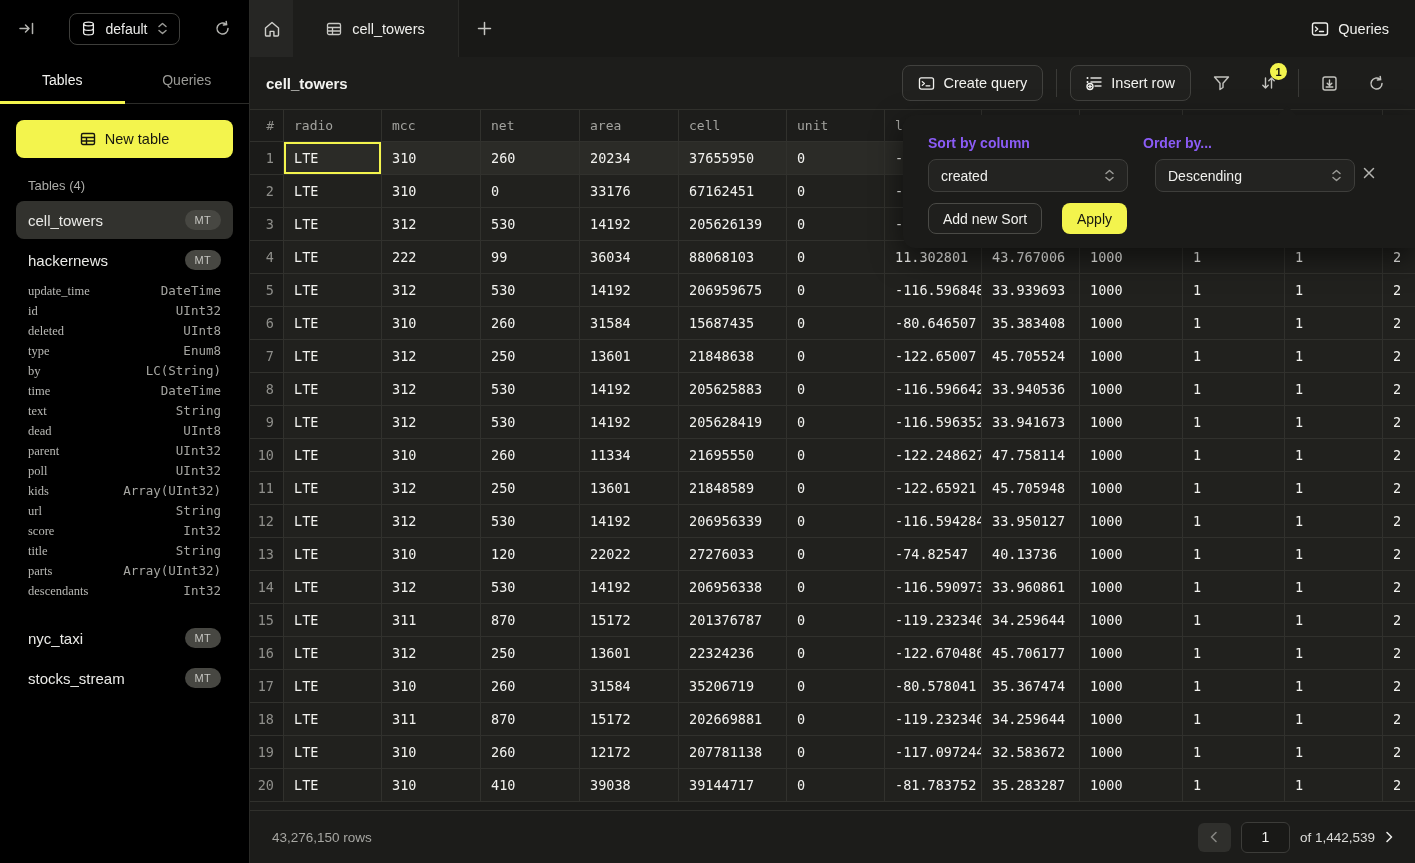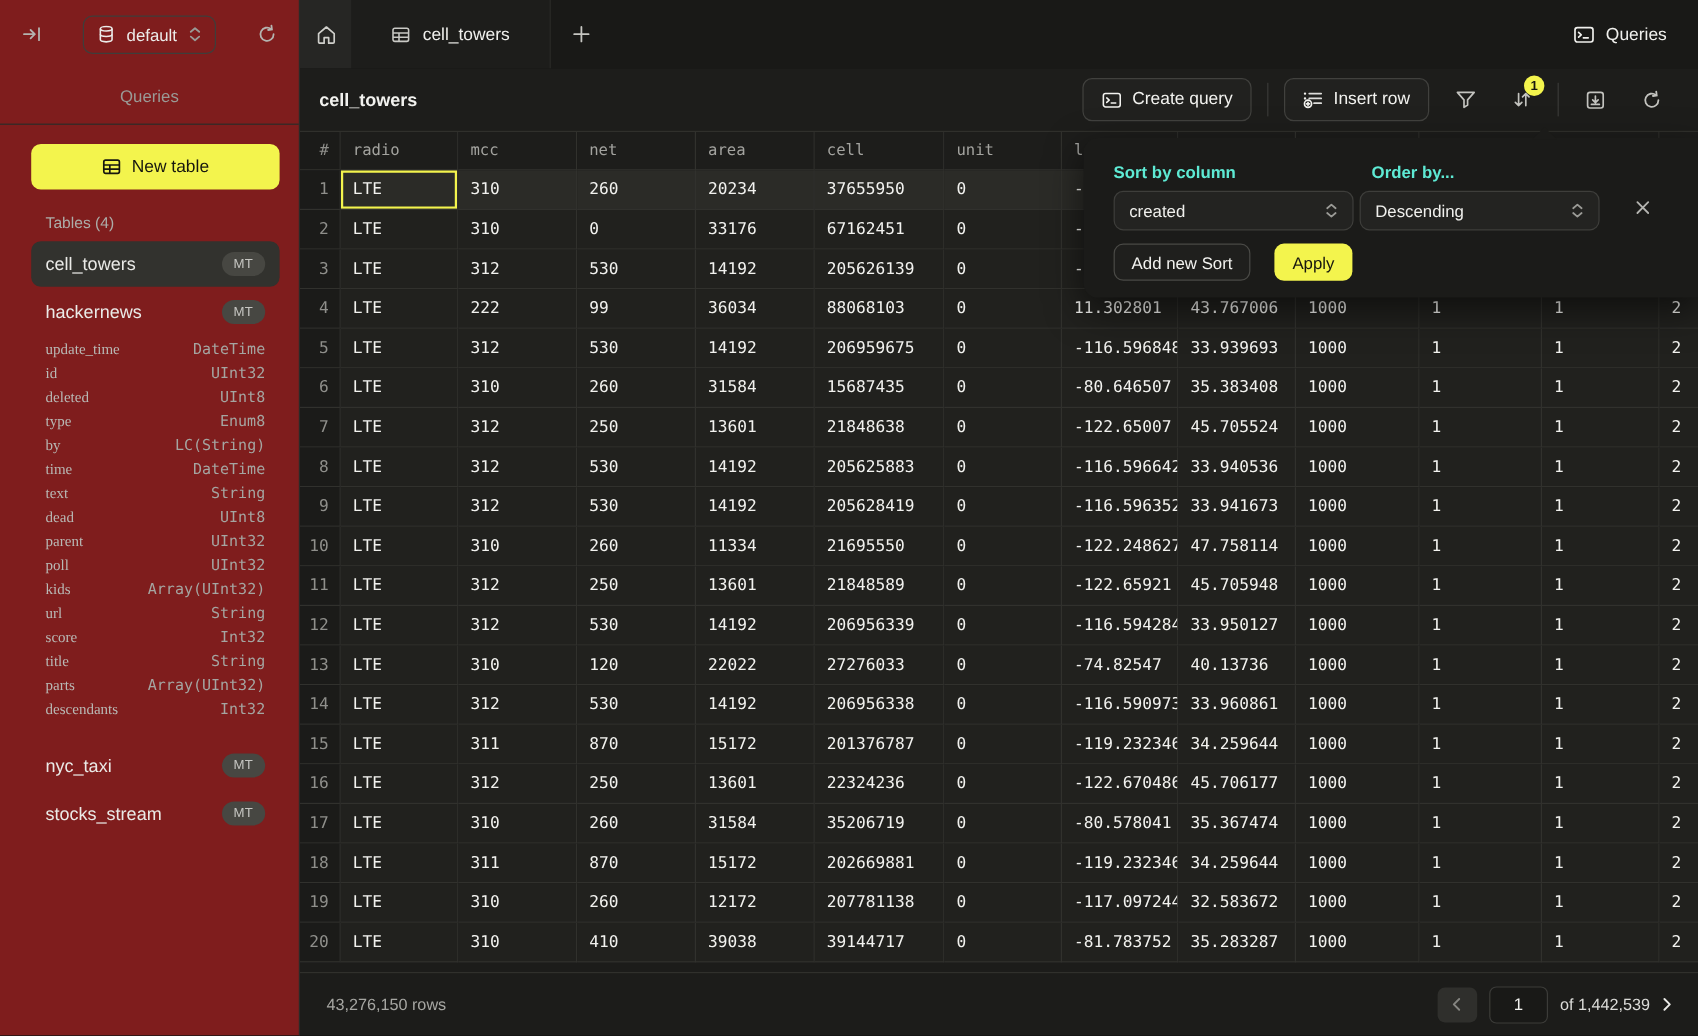--- a/index.html
+++ b/index.html
@@ -1,32 +1,32 @@
 <!DOCTYPE html>
 <html><head>
 <meta charset="utf-8">
 <style>
   * { margin:0; padding:0; box-sizing:border-box; }
   html,body { width:1415px; height:863px; overflow:hidden; background:#151513;
     font-family:"Liberation Sans", sans-serif; color:#ECECEA; }
   .app { display:flex; width:100%; height:100%; }
 
   
-  .sidebar { width:250px; min-width:250px; background:#7f1d1d; border-right:1px solid #2A2A27;
+  .sidebar { width:250px; min-width:250px; background:#000000; border-right:1px solid #2A2A27;
     display:flex; flex-direction:column; }
   .sidebar-top { height:57px; display:flex; align-items:center; padding:0 14px; gap:10px; justify-content:space-between; }
   .icon-btn { background:none; border:none; color:#B4B4B0; display:flex; align-items:center; justify-content:center; cursor:pointer; padding:4px; }
   .db-select { display:flex; align-items:center; gap:9px; border:1px solid #3E3E3B; border-radius:8px;
     padding:7px 11px; background:transparent; color:#ECECEA; font-size:14px; cursor:pointer; }
   .db-select .chev { color:#9A9A96; }
   .sidebar-tabs { display:flex; height:47px; border-bottom:1px solid #2C2C29; }
   .s-tab { flex:1; display:flex; align-items:center; justify-content:center; font-size:14px; color:#9A9A96; position:relative; cursor:pointer; }
   .s-tab.active { color:#F2F2EF; }
   .s-tab.active::after { content:""; position:absolute; left:0; right:0; bottom:-1px; height:3px; background:var(--accent); }
-  .sidebar-body { flex:1; padding:16px; overflow:hidden;margin-left:10px; }
+  .sidebar-body { flex:1; padding:16px; overflow:hidden; }
   .new-table-btn { width:100%; height:38px; background:var(--accent); color:#17170F; border:none; border-radius:8px;
     font-size:14.5px; font-weight:500; display:flex; align-items:center; justify-content:center; gap:9px; cursor:pointer; }
   .search-box { margin-top:14px; height:38px; border:1px solid #3C3C39; border-radius:8px;
     display:flex; align-items:center; gap:9px; padding:0 12px; color:#83837F; }
   .search-box input { background:transparent; border:none; outline:none; color:#D8D8D4; font-size:14.5px; width:100%; font-family:"Liberation Sans",sans-serif; }
   .search-box input::placeholder { color:#83837F; }
   .section-label { margin:20px 0 8px 12px; font-size:13px; color:#ACACA8; }
   .table-item { height:38px; display:flex; align-items:center; padding:0 12px; border-radius:8px; cursor:pointer; margin-bottom:2px; }
   .table-item.selected { background:#32322E; }
   .table-item .tname { font-size:15px; color:#EAEAE7; }
@@ -82,21 +82,21 @@
   .pg-input { width:49px; height:31px; border:1px solid #3C3C39; background:#191917; border-radius:6px;
     color:#F2F2EF; font-size:14px; text-align:center; outline:none; font-family:"Liberation Sans",sans-serif; }
   .pg-total { font-size:13.5px; color:#DCDCD9; }
   .pg-next { background:none; border:none; color:#E8E8E5; font-size:15px; cursor:pointer; display:flex; align-items:center; }
 
   
   .sort-popup { position:absolute; top:115px; right:0; width:512px; height:133px; background:#1B1B19;
     border-radius:12px 0 0 12px; box-shadow:0 10px 30px rgba(0,0,0,.55); z-index:20; }
   .popup-caret { position:absolute; top:-9px; left:374px; width:0; height:0;
     border-left:10px solid transparent; border-right:10px solid transparent; border-bottom:10px solid #1B1B19; }
-  .sp-label { position:absolute; top:20px; font-size:14px; font-weight:700; color:#5eead4; }
+  .sp-label { position:absolute; top:20px; font-size:14px; font-weight:700; color:#8b5cf6; }
   .sp-select { position:absolute; top:44px; width:200px; height:33px; border:1px solid #3E3E3B; background:#232321;
     border-radius:8px; display:flex; align-items:center; padding:0 12px; font-size:14px; color:#F0F0ED; cursor:pointer; }
   .sp-select .chev { margin-left:auto; color:#9A9A96; }
   .sp-close { position:absolute; top:52px; left:460px; background:none; border:none; color:#B4B4B0; cursor:pointer; }
   .sp-btn-add { position:absolute; top:88px; left:25px; height:31px; padding:0 14px; background:#1F1F1D;
     border:1px solid #4A4A46; border-radius:8px; color:#F2F2EF; font-size:14px; cursor:pointer; font-family:"Liberation Sans",sans-serif; }
   .sp-btn-apply { position:absolute; top:88px; left:159px; height:31px; padding:0 15px; background:var(--accent);
     border:none; border-radius:8px; color:#17170F; font-size:14px; cursor:pointer; font-family:"Liberation Sans",sans-serif; }
 
   svg { display:block; }
@@ -130,20 +130,21 @@
       </div>
       <button class="icon-btn">
         <svg width="17" height="17" viewBox="0 0 17 17" fill="none" stroke="currentColor" stroke-width="1.5" stroke-linecap="round">
             <path d="M14 8.5a5.5 5.5 0 1 1-2-4.24"></path>
             <path d="M12.2 1.4l.4 3.2-3.2.4" fill="none"></path>
           </svg>
       </button>
     </div>
 
     <div class="sidebar-tabs">
+      <div class="s-tab active">Tables</div>
       <div class="s-tab">Queries</div>
     </div>
 
     <div class="sidebar-body">
       <button class="new-table-btn">
         <span>
           <svg width="16" height="16" viewBox="0 0 16 16" fill="none" stroke="currentColor" stroke-width="1.4">
               <rect x="1.5" y="2.5" width="13" height="11" rx="1.5"></rect>
               <path d="M1.5 6.5h13M6.5 6.5v7M1.5 10h13"></path>
             </svg>
@@ -670,21 +671,21 @@
       <span class="sp-label" style="left:25px;">Sort by column</span>
       <span class="sp-label" style="left:240px;">Order by...</span>
       <div class="sp-select" style="left:25px;">
         <span>created</span>
         <span class="chev">
           <svg width="11" height="13" viewBox="0 0 11 13" fill="none" stroke="currentColor" stroke-width="1.5" stroke-linecap="round" stroke-linejoin="round">
               <path d="M2 4.5L5.5 1.5L9 4.5M2 8.5L5.5 11.5L9 8.5"></path>
             </svg>
         </span>
       </div>
-      <div class="sp-select" style="left:230px;">
+      <div class="sp-select" style="left:252px;">
         <span>Descending</span>
         <span class="chev">
           <svg width="11" height="13" viewBox="0 0 11 13" fill="none" stroke="currentColor" stroke-width="1.5" stroke-linecap="round" stroke-linejoin="round">
               <path d="M2 4.5L5.5 1.5L9 4.5M2 8.5L5.5 11.5L9 8.5"></path>
             </svg>
         </span>
       </div>
       <button class="sp-close">
         <svg width="12" height="12" viewBox="0 0 12 12" fill="none" stroke="currentColor" stroke-width="1.5" stroke-linecap="round">
             <path d="M1.5 1.5l9 9M10.5 1.5l-9 9"></path>

